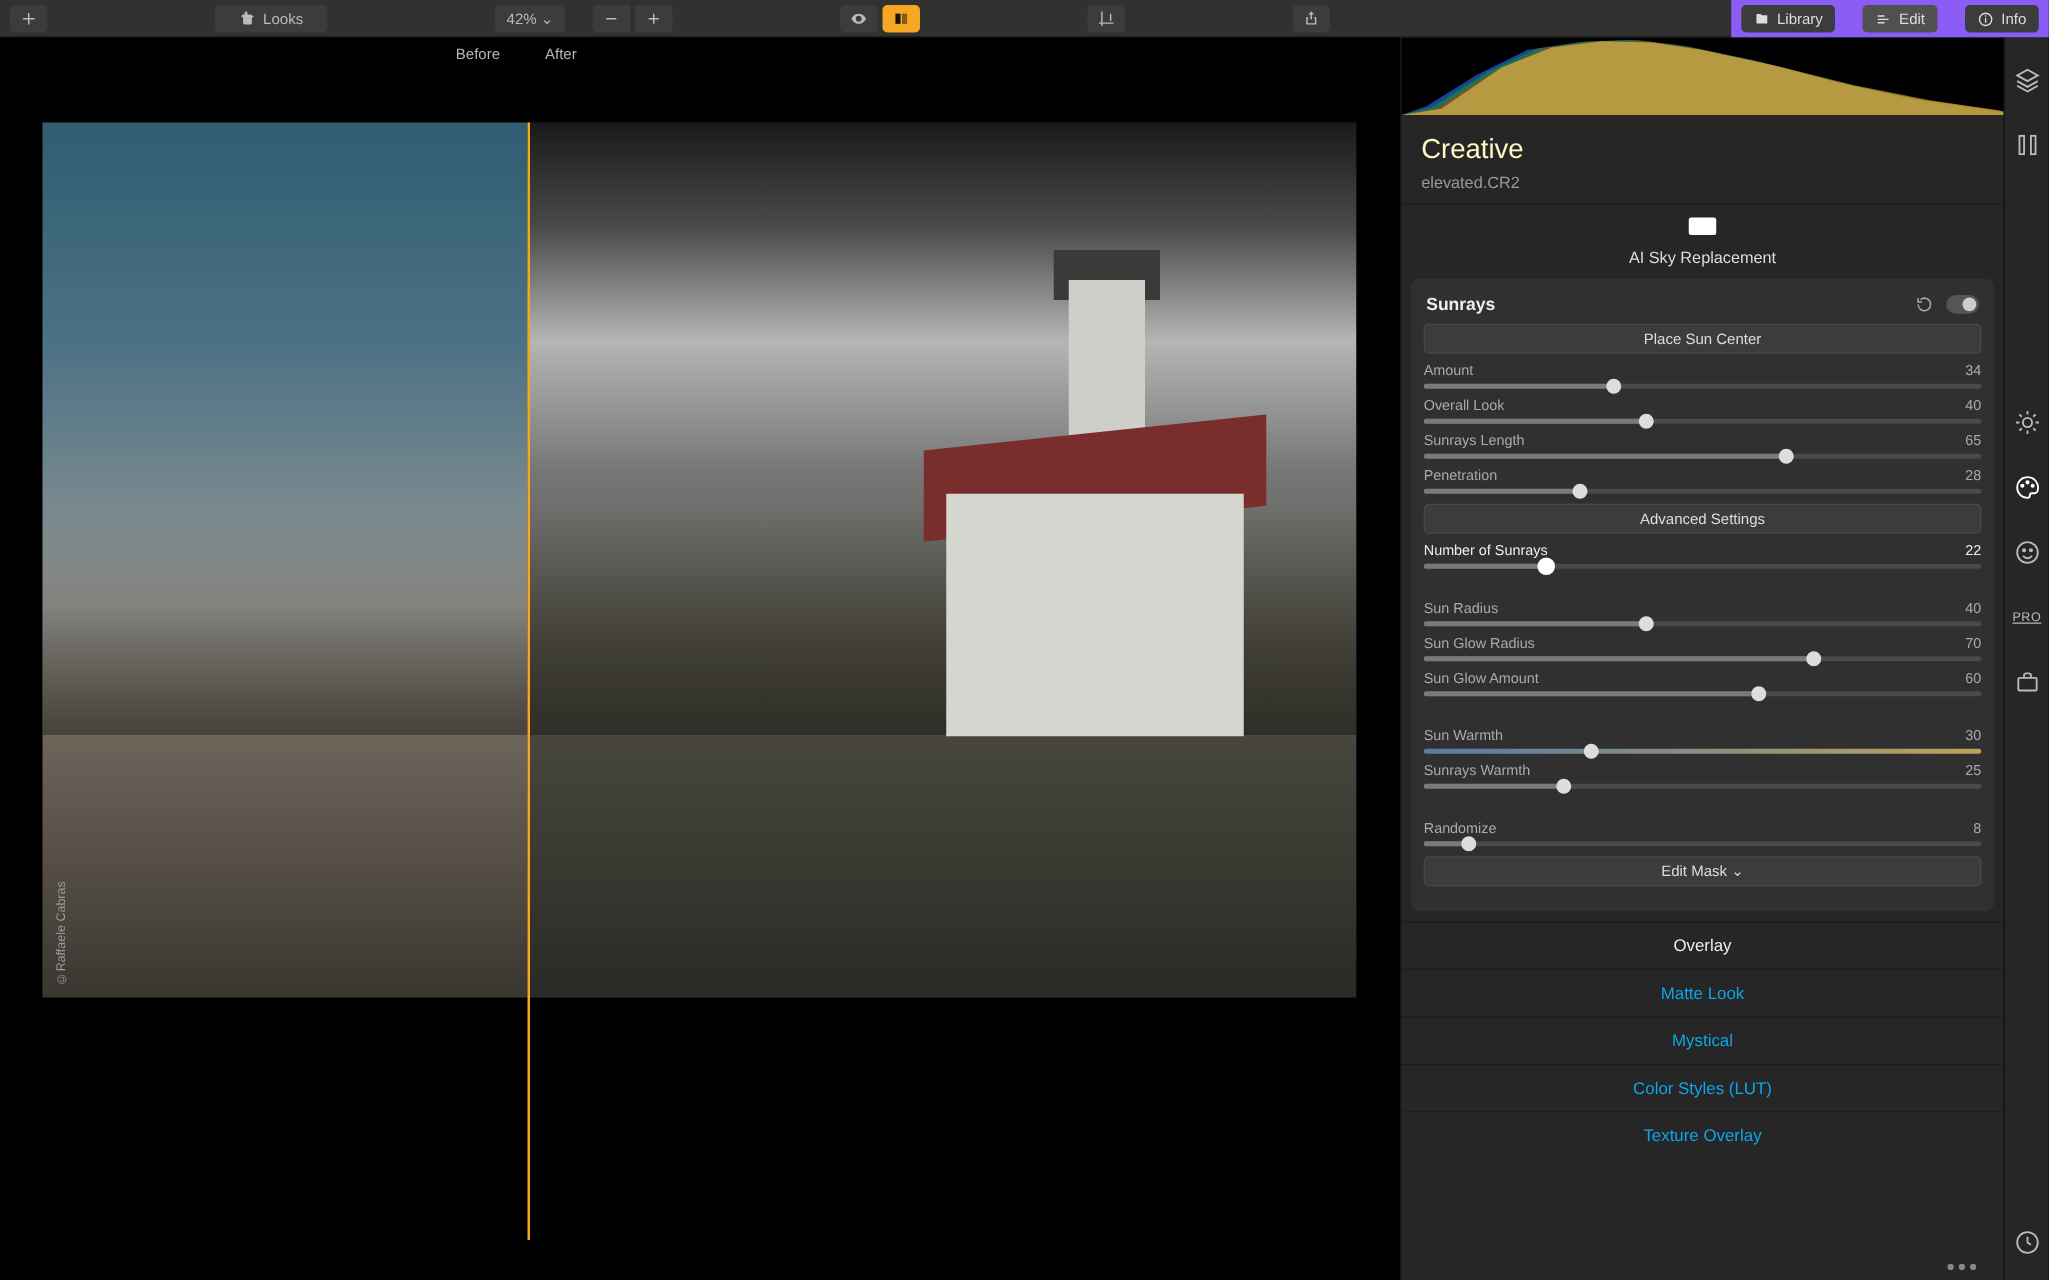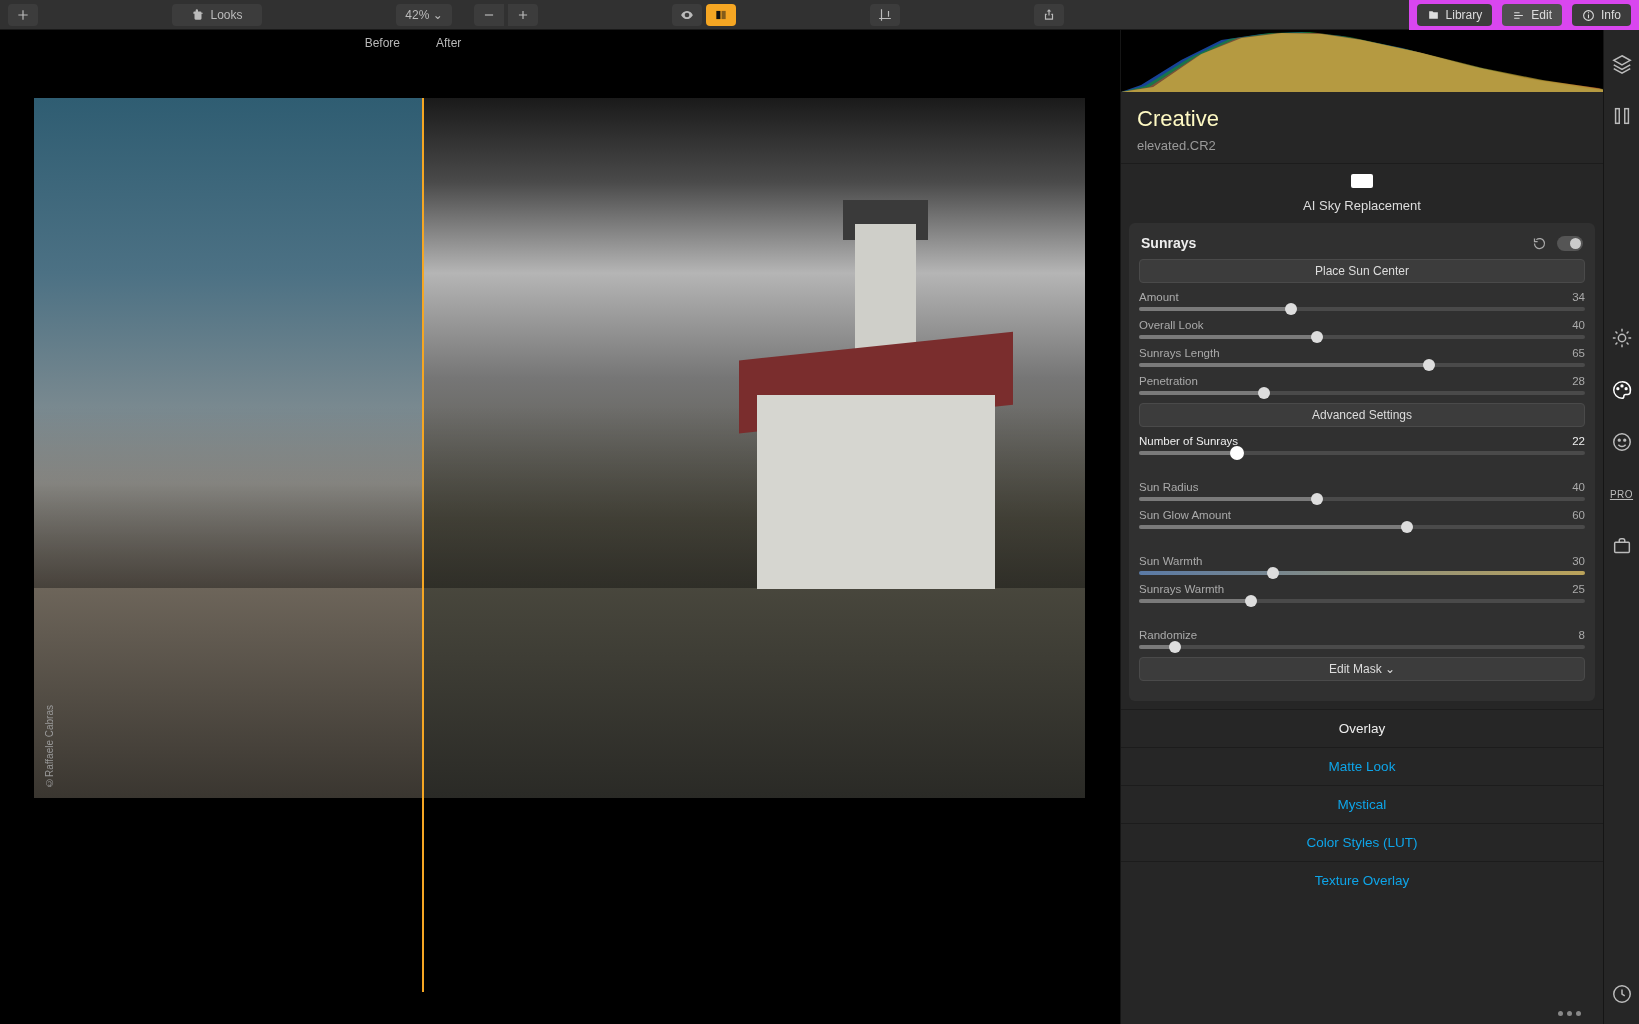--- a/index.html
+++ b/index.html
@@ -35,21 +35,21 @@
 
 .right { position: absolute; top: 30px; left: 1120px; right: 0; bottom: 0; display: flex; }
 .panel { flex: 1; background: #262626; border-left: 1px solid #151515; overflow-y: auto; padding-bottom: 40px; }
 .iconstrip { width: 36px; background: #262626; border-left: 1px solid #151515; display: flex; flex-direction: column; align-items: center; gap: 20px; padding-top: 18px; }
 .iconstrip .isbtn { width: 32px; height: 32px; display: flex; align-items: center; justify-content: center; border-radius: 6px; cursor: pointer; }
 .iconstrip .isbtn svg { width: 22px; height: 22px; stroke: #bbb; fill: none; stroke-width: 1.6; }
 .iconstrip .isbtn.active svg { stroke: #fff; }
 .iconstrip .isbtn.bottom { margin-top: auto; margin-bottom: 14px; }
 .iconstrip .protext { font-size: 10px; color: #bbb; text-decoration: underline; letter-spacing: .5px; }
 
-.topmodes { position: absolute; top: 0; right: 0; height: 30px; display: flex; gap: 10px; padding: 4px 8px; background: #d946ef; }
+.topmodes { position: absolute; top: 0; right: 0; height: 30px; display: flex; gap: 22px; padding: 4px 8px; background: #8b5cf6; }
 .mode-btn { height: 22px; background: #3c3c3c; border-radius: 4px; display: inline-flex; align-items: center; gap: 6px; padding: 0 10px; font-size: 12px; color: #ddd; cursor: pointer; }
 .mode-btn.active { background: #505050; }
 .mode-btn svg { width: 13px; height: 13px; fill: #ddd; }
 
 .histogram { height: 62px; position: relative; background: #000; overflow: hidden; }
 .histogram svg { width: 100%; height: 100%; }
 
 .section-title { font-size: 22px; font-weight: 500; color: #fef9c3; padding: 14px 16px 6px; }
 .filename { font-size: 13px; color: #9a9a9a; padding: 0 16px 10px; }
 .panel-row { display: flex; align-items: center; padding: 10px 16px; border-top: 1px solid #1c1c1c; font-size: 13px; color: #ddd; gap: 10px; cursor: pointer; flex-direction: column; }
@@ -292,20 +292,30 @@
       <div class="sep"></div>
 
       <div class="slider">
         <div class="slabel">
             <span>Sun Radius</span>
             <span>40</span>
           </div>
         <div class="track">
             <div class="fill" style="width:40%"></div>
             <div class="thumb" style="left:40%"></div>
+          </div>
+      </div>
+      <div class="slider">
+        <div class="slabel">
+            <span>Sun Glow Radius</span>
+            <span>70</span>
+          </div>
+        <div class="track">
+            <div class="fill" style="width:70%"></div>
+            <div class="thumb" style="left:70%"></div>
           </div>
       </div>
       <div class="slider">
         <div class="slabel">
             <span>Sun Glow Amount</span>
             <span>60</span>
           </div>
         <div class="track">
             <div class="fill" style="width:60%"></div>
             <div class="thumb" style="left:60%"></div>

